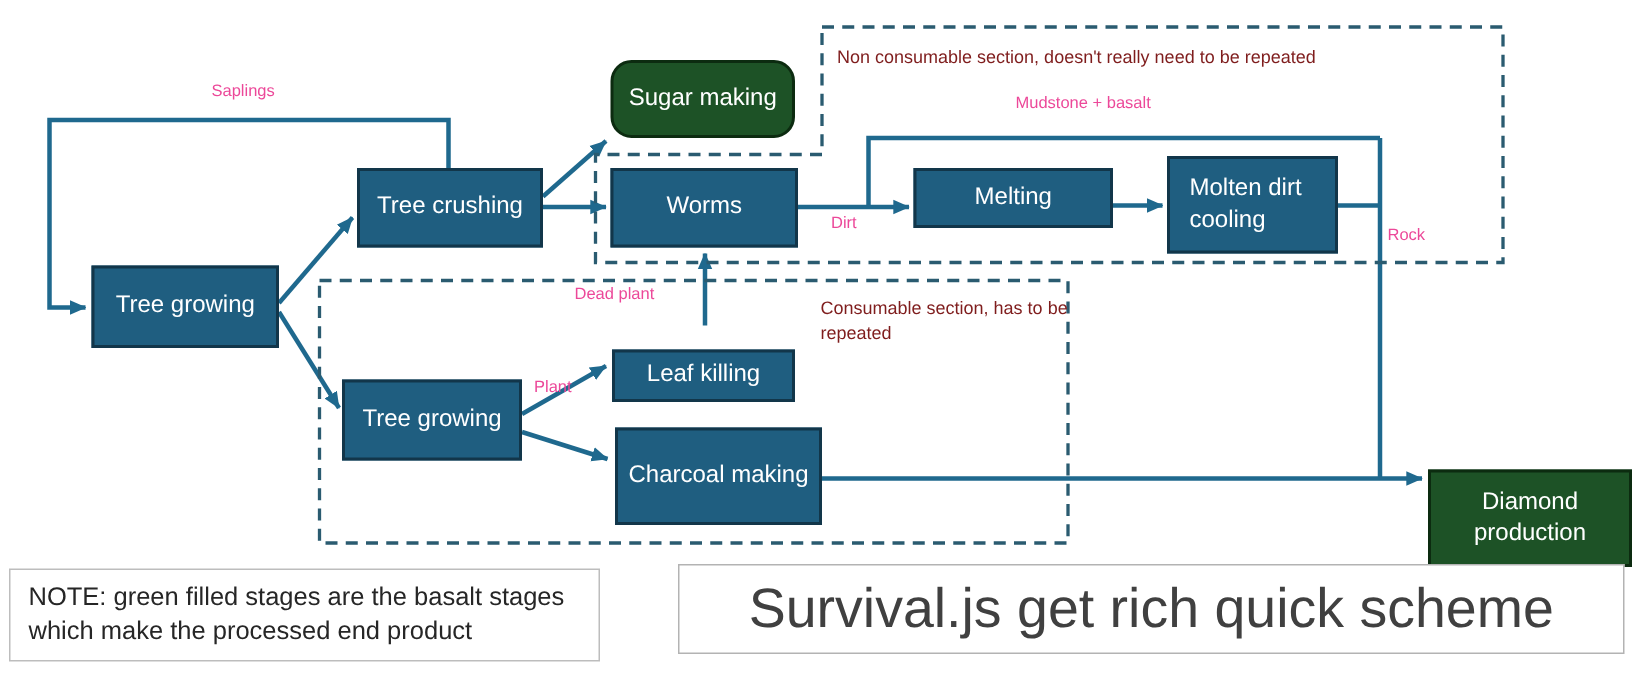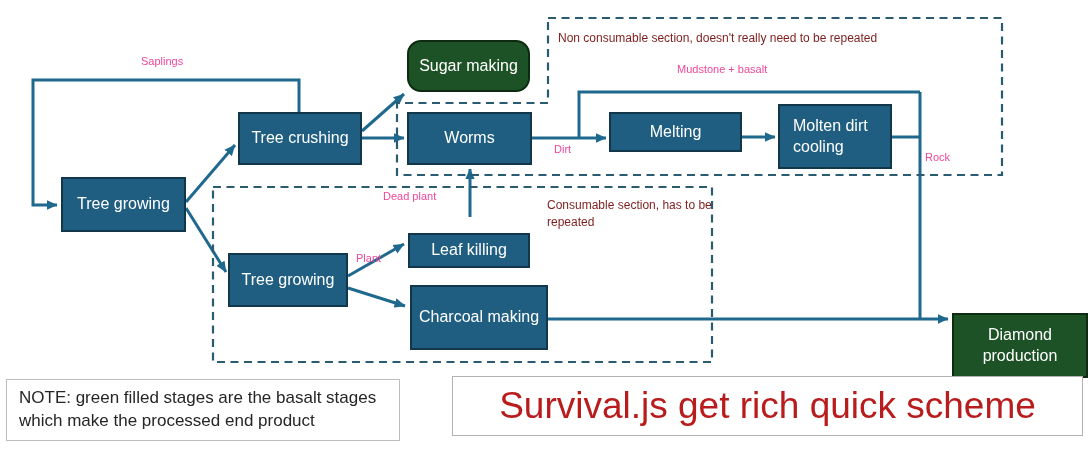--- a/index.html
+++ b/index.html
@@ -33,21 +33,21 @@
   #consumable-label { width:172px; line-height:1.45; }
   #note-box {
     position:absolute; left:6px; top:379px; width:394px; height:62px;
     box-sizing:border-box; border:1.5px solid #bdbdbd; background:#ffffff;
     padding:7px 0 0 12px; font-size:17px; line-height:1.35; color:#262626;
   }
   #title-box {
     position:absolute; left:452px; top:376px; width:631px; height:60px;
     box-sizing:border-box; border:1.5px solid #b3b3b3; background:#ffffff;
     display:flex; align-items:center; justify-content:center;
-    font-size:37px; color:#b91c1c;
+    font-size:37px; color:#404040;
   }
 </style>
 </head>
 <body>
 
 <div id="canvas">
 
   <svg id="connectors" width="1090" height="449" viewBox="0 0 1090 449">
     <defs>
       <marker id="arrow" viewBox="0 0 10 10" refX="9.5" refY="5" markerWidth="11" markerHeight="11" orient="auto" markerUnits="userSpaceOnUse">

